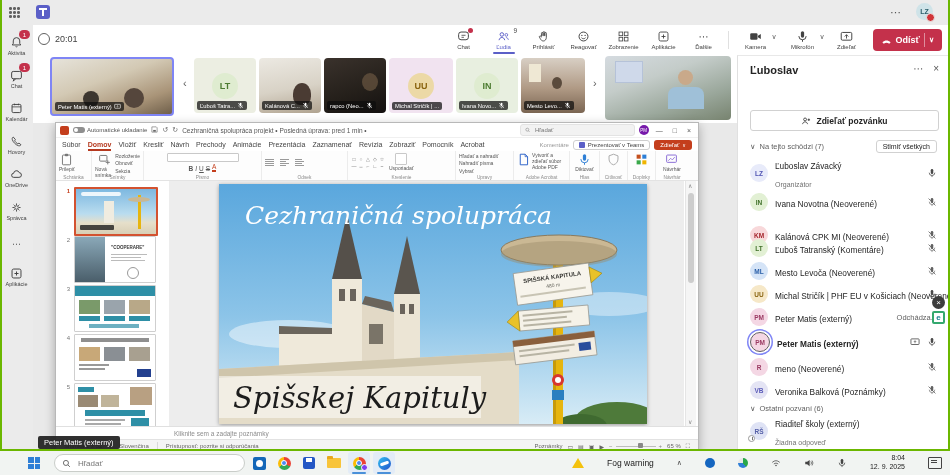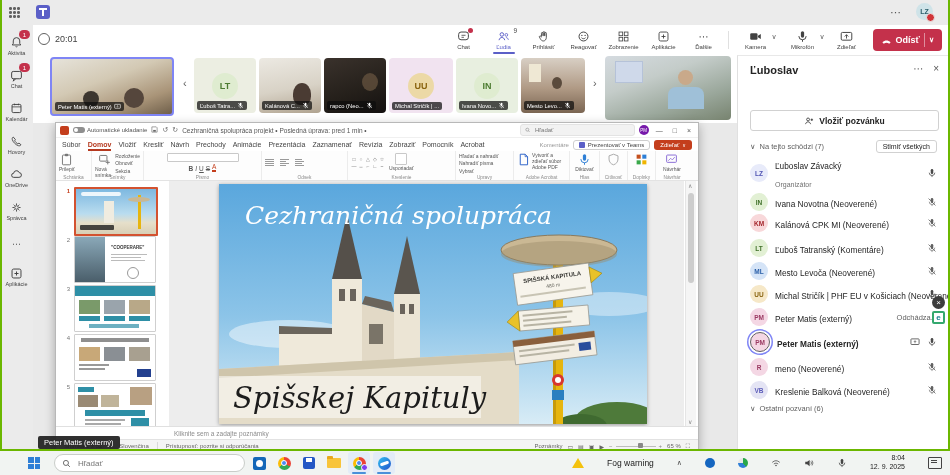--- a/index.html
+++ b/index.html
@@ -839,21 +839,21 @@
     <span class="p-acts">
       <span>⋯</span>
       <span>×</span>
     </span>
     <div class="p-invite">
       <svg style="width:10px;height:10px;color:#242424" viewBox="0 0 16 16">
           <circle cx="6.5" cy="5.5" r="2.3" fill="none" stroke="currentColor" stroke-width="1.2"></circle>
           <path d="M2.5 13c.5-2.4 2-3.6 4-3.6s3.5 1.2 4 3.6" fill="none" stroke="currentColor" stroke-width="1.2"></path>
           <path d="M12.5 4v4M10.5 6h4" stroke="currentColor" stroke-width="1.2"></path>
         </svg>
-      <span>Vložiť pozvánku</span>
+      <span>Zdieľať pozvánku</span>
     </div>
     <div class="p-section" style="top:84px">
       <span>∨</span>
       <span>Na tejto schôdzi (7)</span>
       <span class="muteall">Stlmiť všetkých</span>
     </div>
 
     <div class="prow" style="top:104px;height:26px">
       <span class="pav" style="background: rgb(232, 235, 250); color: rgb(79, 82, 178);">
           <span>LZ</span>
@@ -872,21 +872,21 @@
         </span>
       <span class="pnames"><span class="pname">Ivana Novotna (Neoverené)</span></span>
       <span class="pic dim">
           <svg class="svgic" viewBox="0 0 16 16">
             <rect x="6" y="1.5" width="4" height="8" rx="2" fill="currentColor"></rect>
             <path d="M3.5 7.5a4.5 4.5 0 0 0 9 0M8 12v2.5" fill="none" stroke="currentColor"></path>
             <line x1="2.5" y1="2.5" x2="13.5" y2="13.5" stroke="currentColor" stroke-width="1.3"></line>
           </svg>
         </span>
     </div>
-    <div class="prow" style="top:157px;height:20px">
+    <div class="prow" style="top:169px;height:20px">
       <span class="pav" style="background: rgb(248, 216, 218); color: rgb(164, 38, 44);">
           <span>KM</span>
         </span>
       <span class="pnames"><span class="pname">Kalánová CPK MI (Neoverené)</span></span>
       <span class="pic dim">
           <svg class="svgic" viewBox="0 0 16 16">
             <rect x="6" y="1.5" width="4" height="8" rx="2" fill="currentColor"></rect>
             <path d="M3.5 7.5a4.5 4.5 0 0 0 9 0M8 12v2.5" fill="none" stroke="currentColor"></path>
             <line x1="2.5" y1="2.5" x2="13.5" y2="13.5" stroke="currentColor" stroke-width="1.3"></line>
           </svg>
@@ -965,32 +965,39 @@
             <rect x="6" y="1.5" width="4" height="8" rx="2" fill="currentColor"></rect>
             <path d="M3.5 7.5a4.5 4.5 0 0 0 9 0M8 12v2.5" fill="none" stroke="currentColor"></path>
             <line x1="2.5" y1="2.5" x2="13.5" y2="13.5" stroke="currentColor" stroke-width="1.3"></line>
           </svg>
         </span>
     </div>
     <div class="prow" style="top:324px;height:20px">
       <span class="pav" style="background: rgb(228, 228, 244); color: rgb(92, 92, 184);">
           <span>VB</span>
         </span>
-      <span class="pnames"><span class="pname">Kreslenie Balková (Neoverené)</span></span>
+      <span class="pnames"><span class="pname">Veronika Balková (Poznámky)</span></span>
       <span class="pic dim">
           <svg class="svgic" viewBox="0 0 16 16">
             <rect x="6" y="1.5" width="4" height="8" rx="2" fill="currentColor"></rect>
             <path d="M3.5 7.5a4.5 4.5 0 0 0 9 0M8 12v2.5" fill="none" stroke="currentColor"></path>
             <line x1="2.5" y1="2.5" x2="13.5" y2="13.5" stroke="currentColor" stroke-width="1.3"></line>
           </svg>
         </span>
     </div>
     <div class="p-section" style="top:348px">
       <span>∨</span>
       <span>Ostatní pozvaní (6)</span>
+    </div>
+    <div class="prow" style="top:362px;height:26px">
+      <span class="pav" style="background: rgb(223, 227, 245); color: rgb(85, 96, 168);">
+          <span>RŠ</span>
+          <span class="clockb"></span>
+        </span>
+      <span class="pnames"><span class="pname">Riaditeľ školy (externý)</span><br><span class="psub">Žiadna odpoveď</span></span>
     </div>
   </div>
 
   <div class="abs edgew">
     <span class="ew1">×</span>
     <span class="ew2">e</span>
   </div>
 
   <div class="abs ptool"><span>Peter Matis (externý)</span></div>
 

